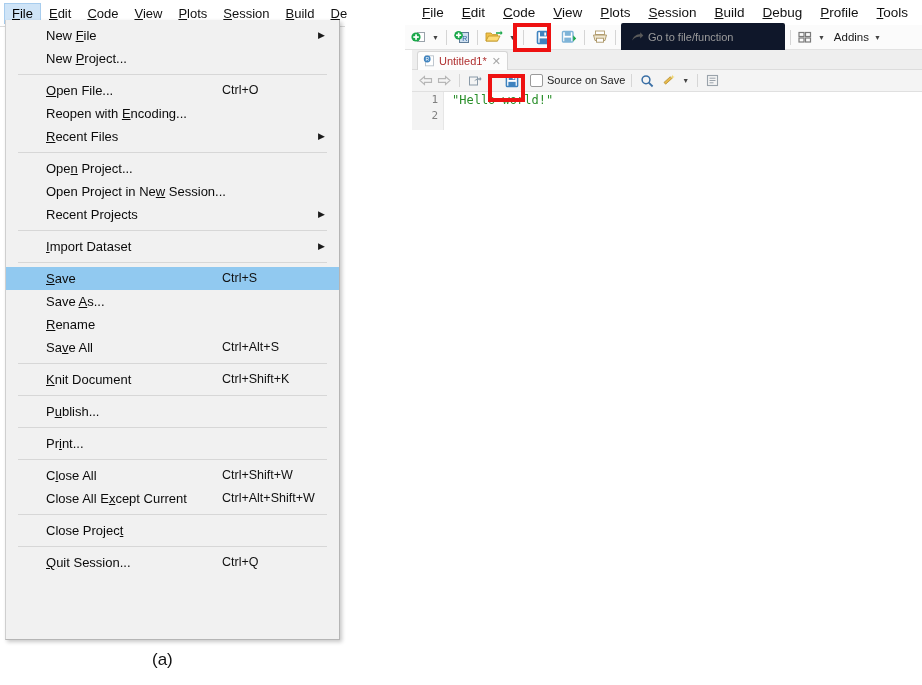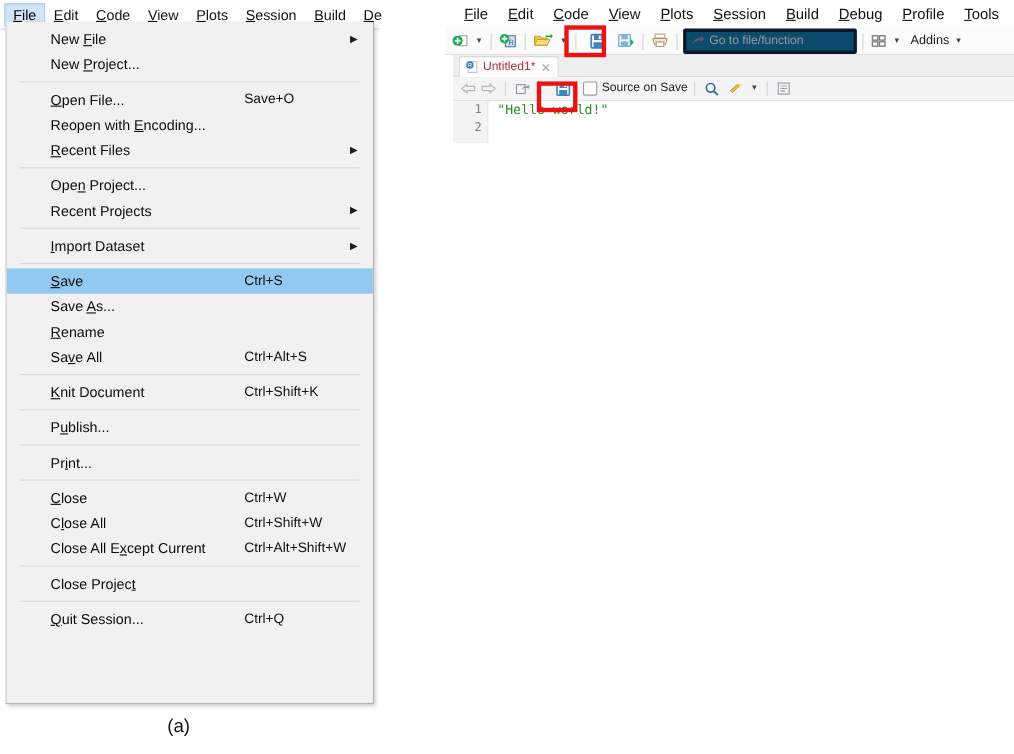--- a/index.html
+++ b/index.html
@@ -87,21 +87,21 @@
     background: #fbfbfb;
     border-bottom: 1px solid #e2e2e2;
     display: flex; align-items: center; padding-left: 4px;
   }
   .tb-sep { width: 1px; height: 15px; background: #d5d5d5; margin: 0 5px; }
   .tb-btn { display: flex; align-items: center; height: 20px; padding: 0 2px; text-align: center; }
   .tb-caret { font-size: 7px; color: #444; margin-left: 2px; }
   .goto-box {
     display: flex; align-items: center;
     width: 148px; height: 17px;
-    background: #0c4a6e; border: 3px solid #0f172a; border-radius: 2px;
+    background: #0f172a; border: 6px solid #0f172a; border-radius: 2px;
     padding-left: 4px;
   }
   .goto-text { font-size: 11px; color: #9a9a9a; margin-left: 4px; }
   .addins-text { font-size: 11.5px; color: #1a1a1a; margin: 0 3px 0 5px; }
 
   .src-pane {
     position: absolute; left: 7px; top: 50px; width: 510px; height: 78px;
     background: #ffffff;
   }
   .tabstrip {
@@ -170,32 +170,35 @@
           <div class="menu-row">
             <span class="mrow-label">New <u>F</u>ile</span>
             <span class="mrow-arrow">▶</span>
           </div>
           <div class="menu-row">
             <span class="mrow-label">New <u>P</u>roject...</span>
           </div>
           <div class="menu-sep"></div>
           <div class="menu-row">
             <span class="mrow-label"><u>O</u>pen File...</span>
-            <span class="mrow-accel">Save+O</span>
+            <span class="mrow-accel">Ctrl+O</span>
           </div>
           <div class="menu-row">
             <span class="mrow-label">Reopen with <u>E</u>ncoding...</span>
           </div>
           <div class="menu-row">
             <span class="mrow-label"><u>R</u>ecent Files</span>
             <span class="mrow-arrow">▶</span>
           </div>
           <div class="menu-sep"></div>
           <div class="menu-row">
             <span class="mrow-label">Ope<u>n</u> Project...</span>
+          </div>
+          <div class="menu-row">
+            <span class="mrow-label">Open Project in Ne<u>w</u> Session...</span>
           </div>
           <div class="menu-row">
             <span class="mrow-label">Recent Pro<u>j</u>ects</span>
             <span class="mrow-arrow">▶</span>
           </div>
           <div class="menu-sep"></div>
           <div class="menu-row">
             <span class="mrow-label"><u>I</u>mport Dataset</span>
             <span class="mrow-arrow">▶</span>
           </div>
@@ -221,24 +224,20 @@
           </div>
           <div class="menu-sep"></div>
           <div class="menu-row">
             <span class="mrow-label">P<u>u</u>blish...</span>
           </div>
           <div class="menu-sep"></div>
           <div class="menu-row">
             <span class="mrow-label">Pr<u>i</u>nt...</span>
           </div>
           <div class="menu-sep"></div>
-          <div class="menu-row">
-            <span class="mrow-label"><u>C</u>lose</span>
-            <span class="mrow-accel">Ctrl+W</span>
-          </div>
           <div class="menu-row">
             <span class="mrow-label">C<u>l</u>ose All</span>
             <span class="mrow-accel">Ctrl+Shift+W</span>
           </div>
           <div class="menu-row">
             <span class="mrow-label">Close All E<u>x</u>cept Current</span>
             <span class="mrow-accel">Ctrl+Alt+Shift+W</span>
           </div>
           <div class="menu-sep"></div>
           <div class="menu-row">

